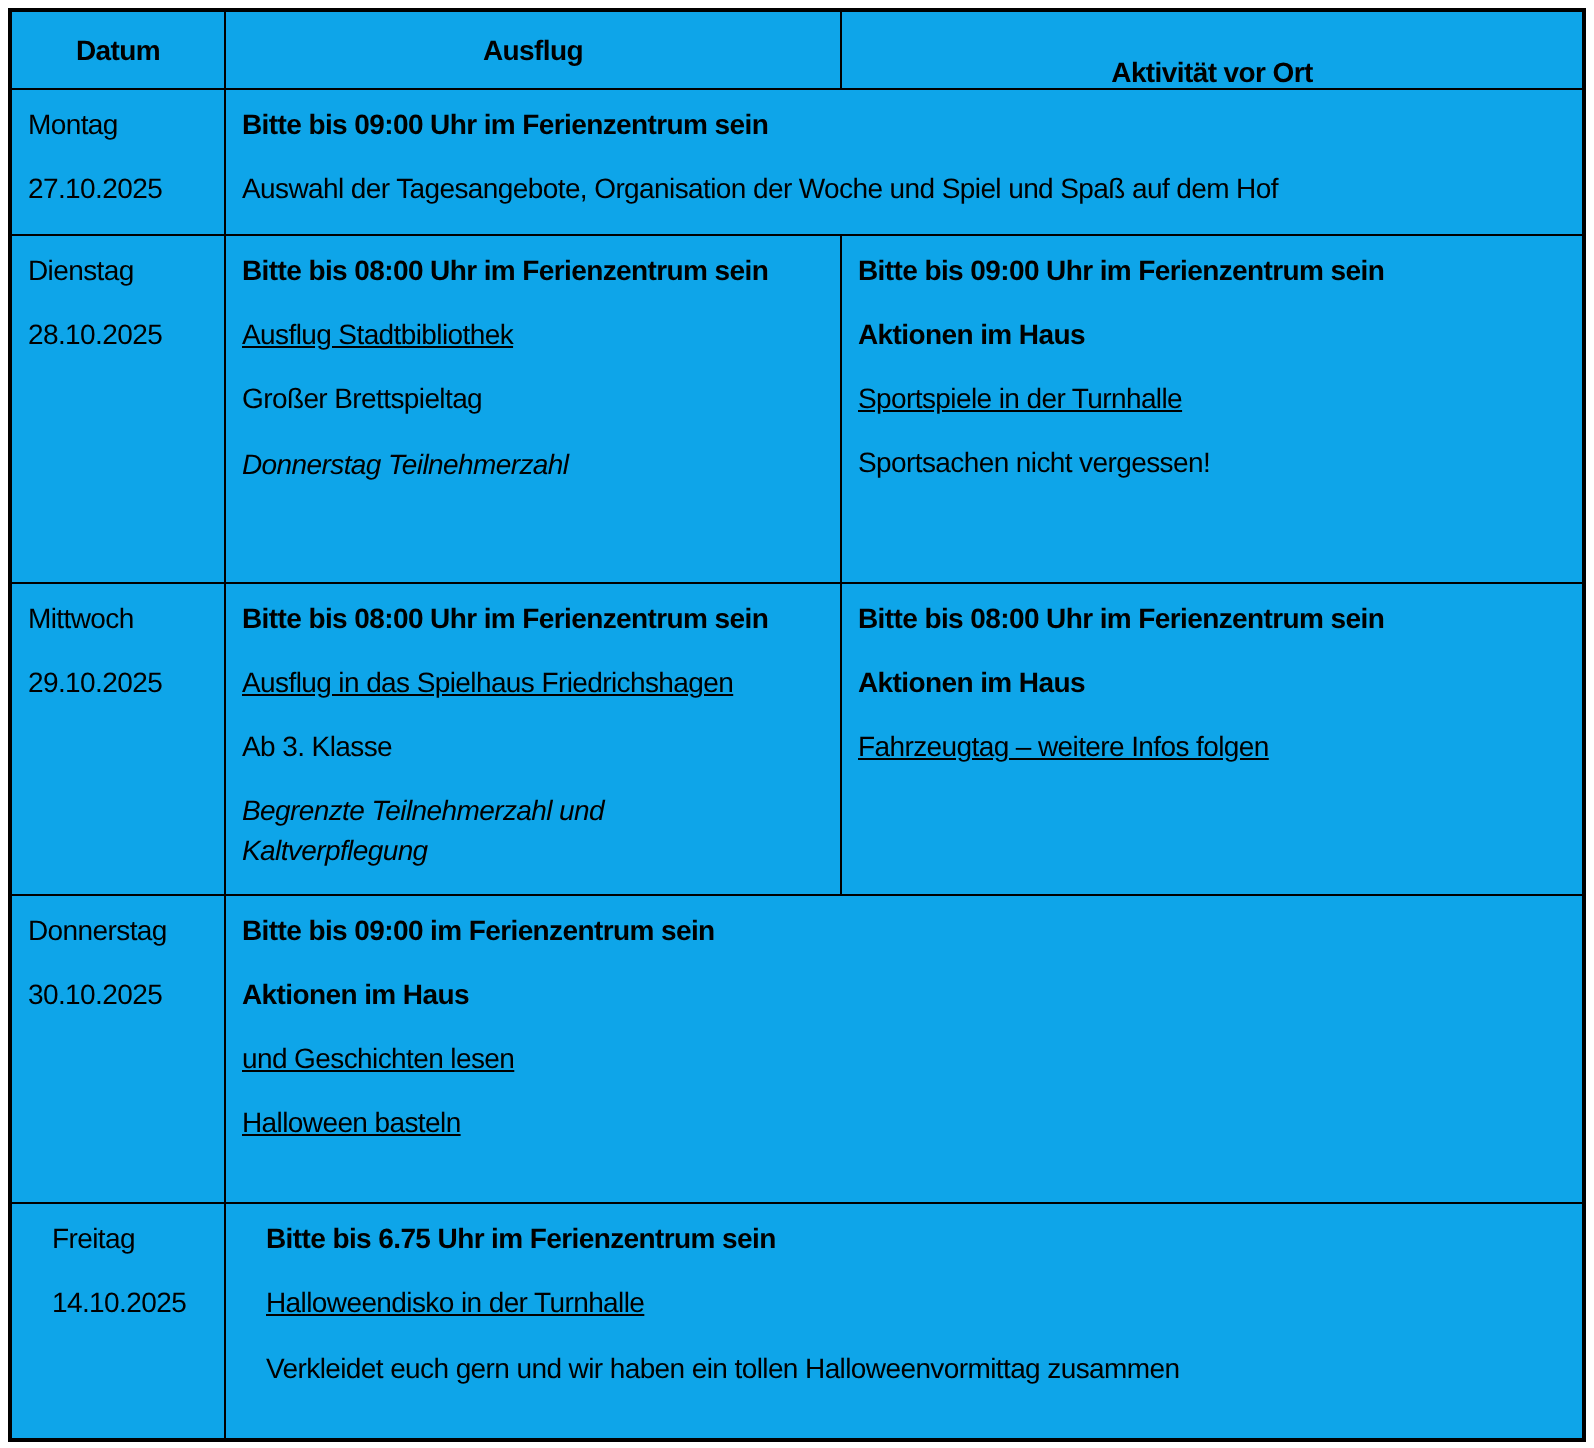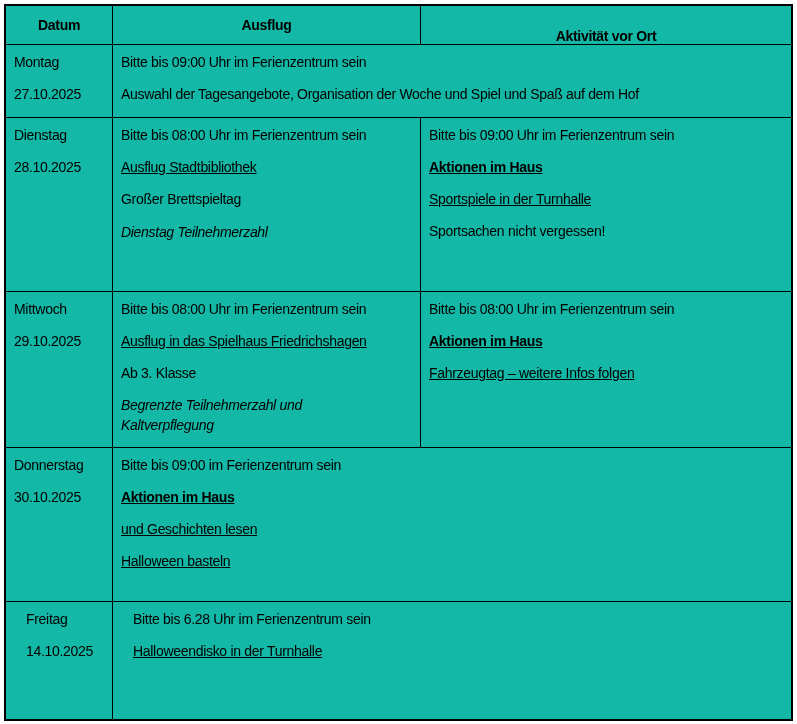--- a/index.html
+++ b/index.html
@@ -13,42 +13,42 @@
     overflow: hidden;
   }
   .table {
     position: absolute;
     left: 4px; top: 4px;
     width: 789px; height: 717px;
     border: 2px solid #000;
     display: grid;
     grid-template-columns: 107px 308px 370px;
     grid-template-rows: 39px 73px 174px 156px 154px 117px;
-    background: #14b8a6;
+    background: #0ea5e9;
   }
   .cell {
     border-right: 1px solid #000;
     border-bottom: 1px solid #000;
     padding: 7px 18px 0 8px;
     overflow: hidden;
   }
   .cell.last-col { border-right: none; align-items: flex-end; }
   .cell.last-row { border-bottom: none; margin-left: 12px; }
   .cell.span2 { grid-column: span 2; }
   .hdr {
     display: flex;
     align-items: center;
     justify-content: center;
     font-weight: 700;
     padding: 0;
   }
   p { margin: 0 0 12px 0; line-height: 20px; }
-  .b  { font-weight: 400; }
+  .b  { font-weight: 700; }
   .u  { text-decoration: underline; }
-  .bu { font-weight: 700; text-decoration: underline; }
+  .bu { font-weight: 700; }
   .it { font-style: italic; }
   .sb { margin-top: 13px; }
   .nw { white-space: nowrap; }
   .wrap-narrow { max-width: 232px; }
 </style>
 </head>
 <body>
 
 <div class="table">
 
@@ -72,21 +72,21 @@
   </div>
 
   <div class="cell">
     <p>Dienstag</p>
     <p>28.10.2025</p>
   </div>
   <div class="cell">
     <p class="b nw">Bitte bis 08:00 Uhr im Ferienzentrum sein</p>
     <p class="u nw">Ausflug Stadtbibliothek</p>
     <p class="nw">Großer Brettspieltag</p>
-    <p class="it sb nw">Dienstag Teilnehmerzahl</p>
+    <p class="it sb nw">Donnerstag Teilnehmerzahl</p>
   </div>
   <div class="cell last-col">
     <p class="b nw">Bitte bis 09:00 Uhr im Ferienzentrum sein</p>
     <p class="bu nw">Aktionen im Haus</p>
     <p class="u nw">Sportspiele in der Turnhalle</p>
     <p class="nw">Sportsachen nicht vergessen!</p>
   </div>
 
   <div class="cell">
     <p>Mittwoch</p>
@@ -113,17 +113,18 @@
     <p class="bu nw">Aktionen im Haus</p>
     <p class="u nw">und Geschichten lesen</p>
     <p class="u nw">Halloween basteln</p>
   </div>
 
   <div class="cell last-row">
     <p>Freitag</p>
     <p>14.10.2025</p>
   </div>
   <div class="cell span2 last-col last-row">
-    <p class="b nw">Bitte bis 6.28 Uhr im Ferienzentrum sein</p>
+    <p class="b nw">Bitte bis 6.75 Uhr im Ferienzentrum sein</p>
     <p class="u nw">Halloweendisko in der Turnhalle</p>
+    <p class="sb nw">Verkleidet euch gern und wir haben ein tollen Halloweenvormittag zusammen</p>
   </div>
 
 </div>
 
 </body></html>

